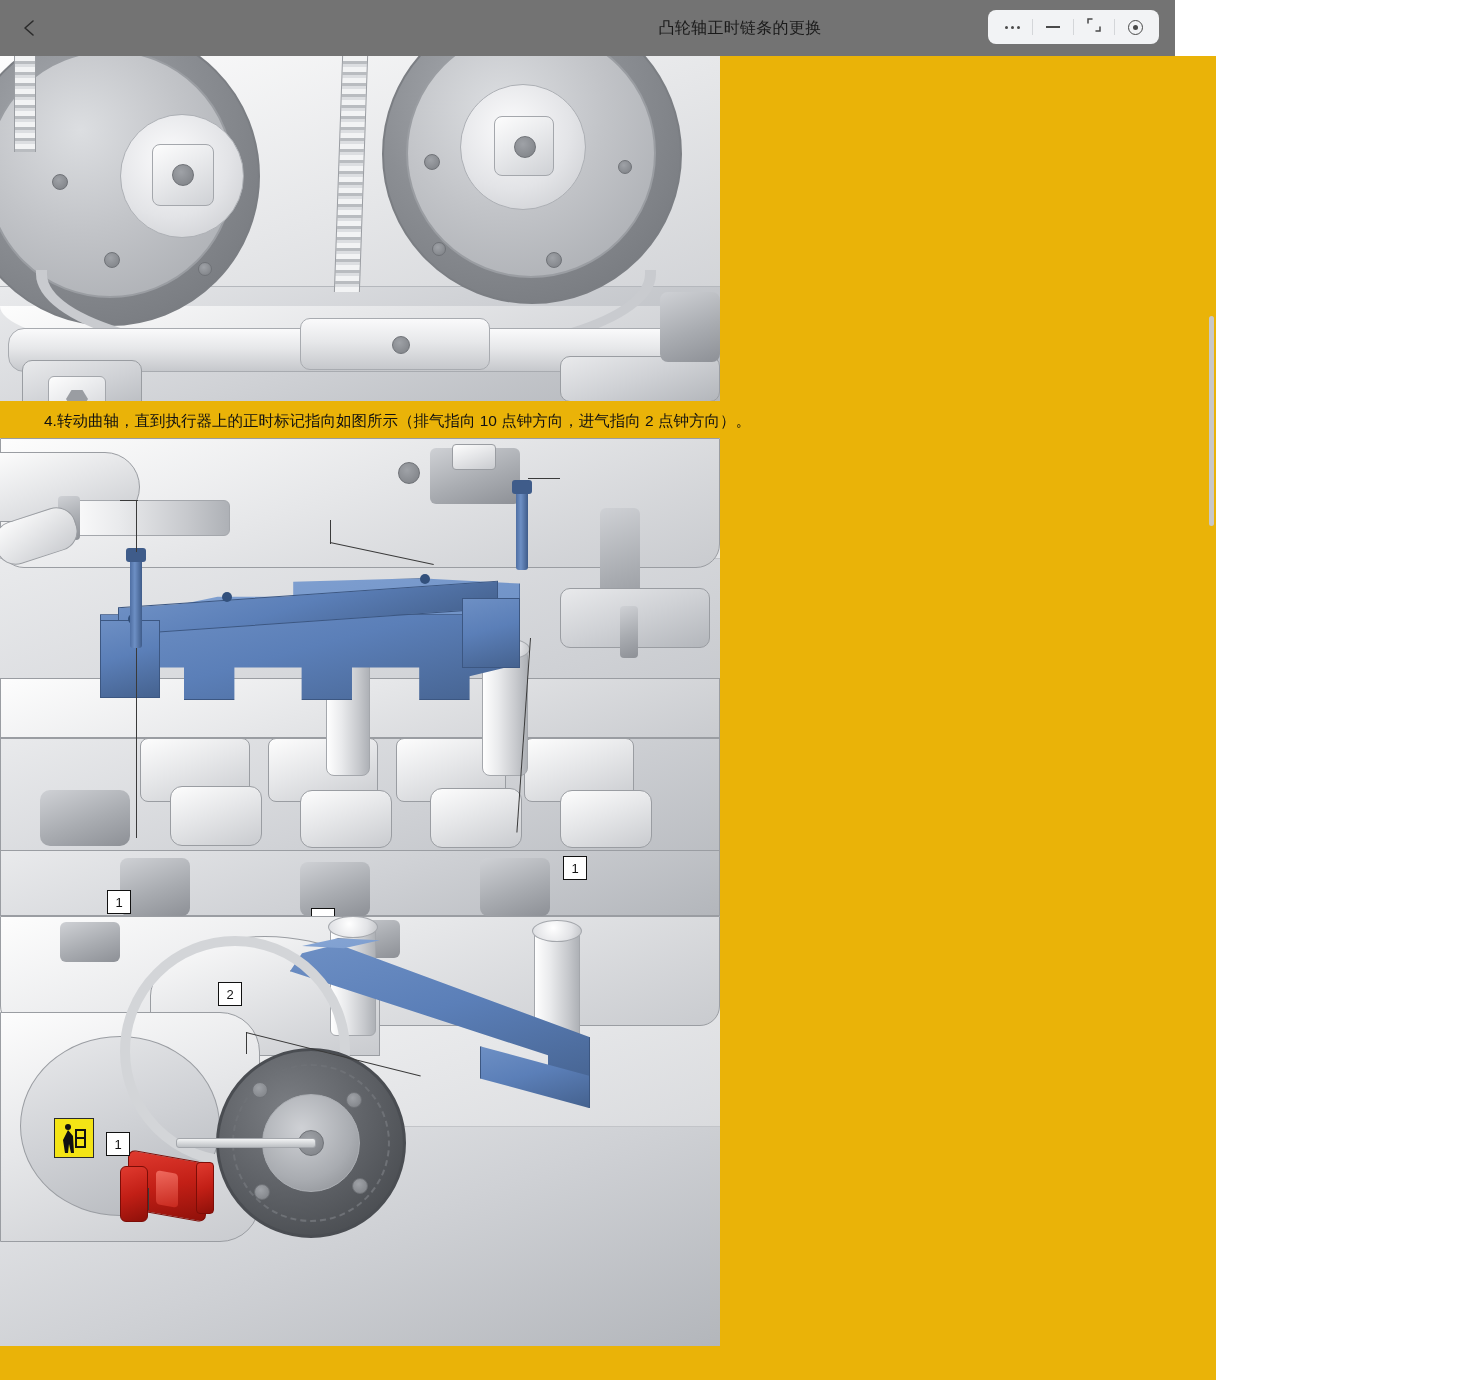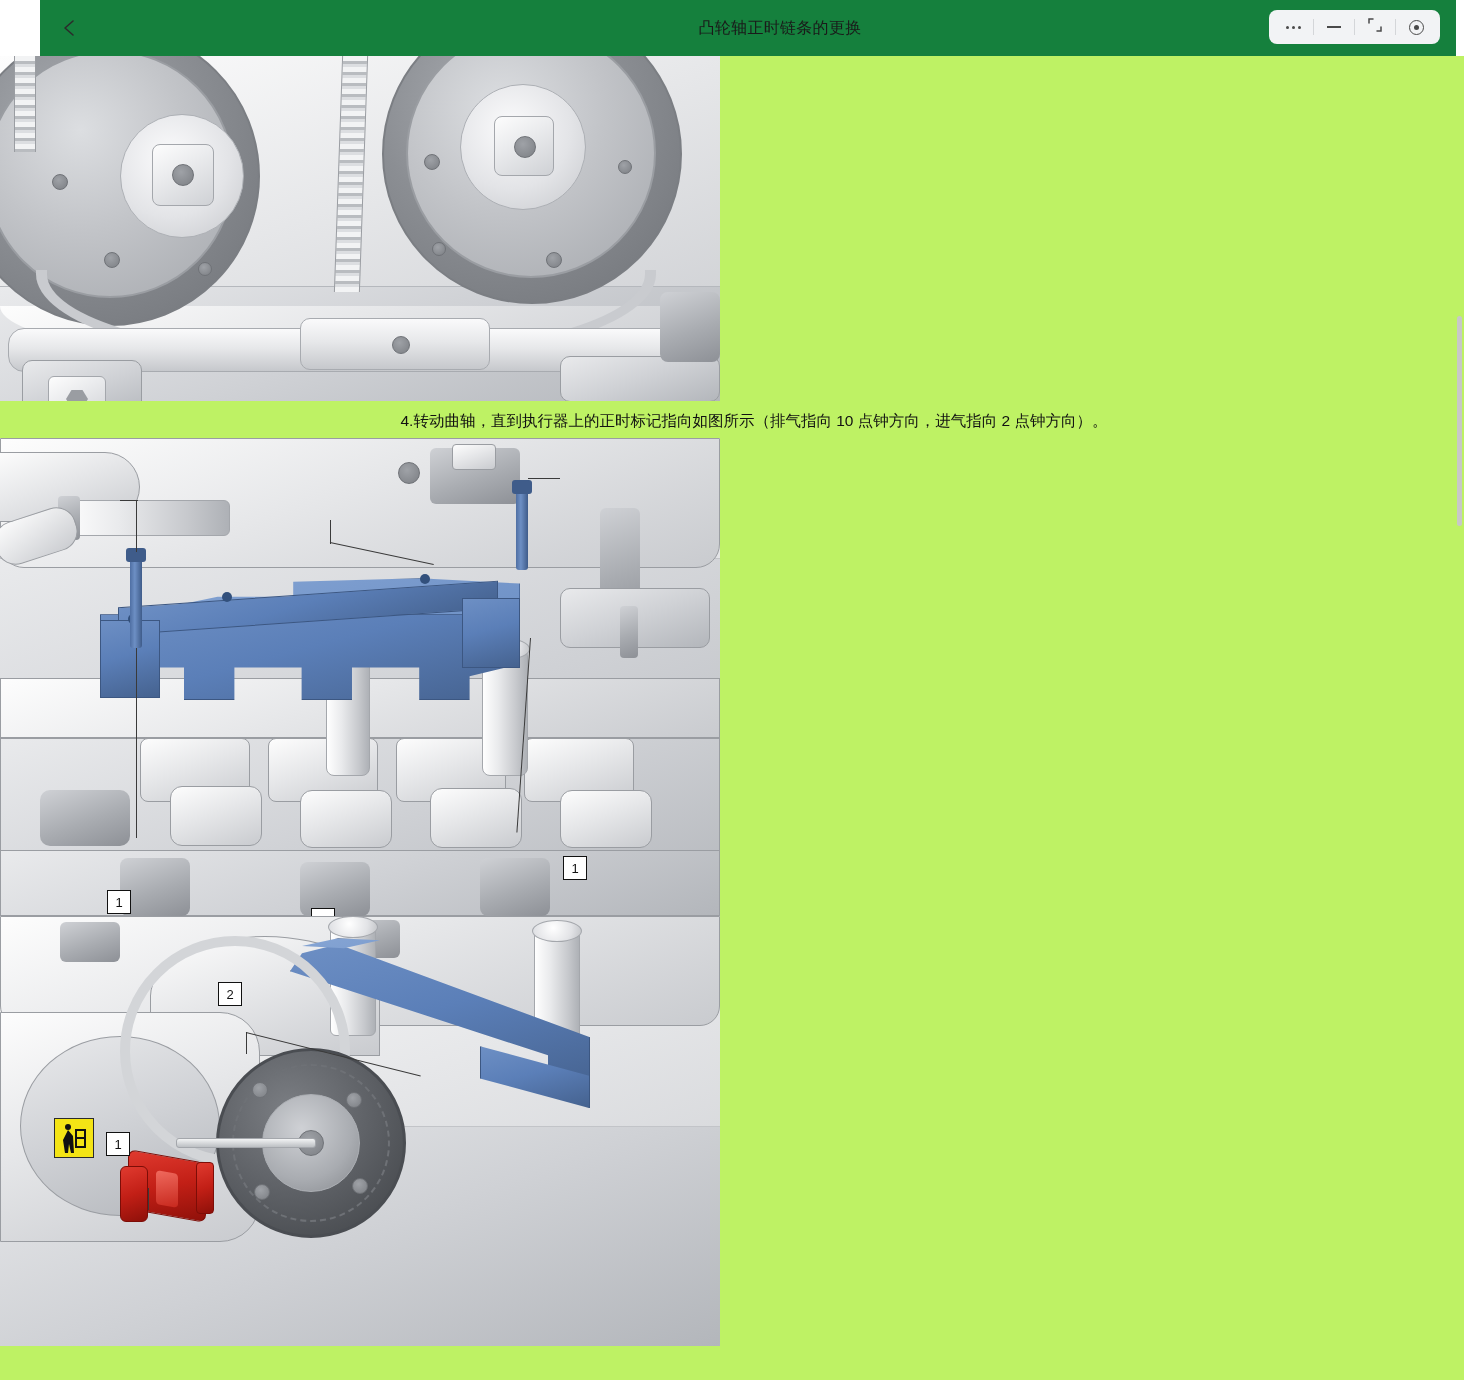--- a/index.html
+++ b/index.html
@@ -13,25 +13,24 @@
   #app {
     position: relative;
     width: 1480px; height: 1380px;
     background: #ffffff;
   }
 
   
   .titlebar {
     position: absolute;
     top: 0; left: 0;
-    width: 1416px; height: 56px;
-    background: #15803d;
+    width: 1175px; height: 56px;
+    background: #737373;
     display: flex;
     align-items: center;
-    margin-left: 40px;
   }
   .back-btn {
     position: absolute;
     left: 14px; top: 12px;
     width: 32px; height: 32px;
     display: flex; align-items: center; justify-content: center;
     cursor: pointer;
   }
   .back-btn svg { display: block; }
   .title-text {
@@ -77,24 +76,23 @@
     width: 15px; height: 15px; border-radius: 50%;
     border: 1.6px solid #4a4a4a;
     display:flex; align-items:center; justify-content:center;
   }
   .ring i { width: 5px; height:5px; border-radius:50%; background:#4a4a4a; display:block;}
 
   
   .content {
     position: absolute;
     top: 56px; left: 0;
-    width: 1464px; height: 1324px;
-    background: #bef264;
+    width: 1216px; height: 1324px;
+    background: #eab308;
     overflow: hidden;
-    text-align: center;
   }
 
   .figure {
     position: relative;
     width: 720px;
     background: #ffffff;
     overflow: hidden;
   }
 
   .caption {

